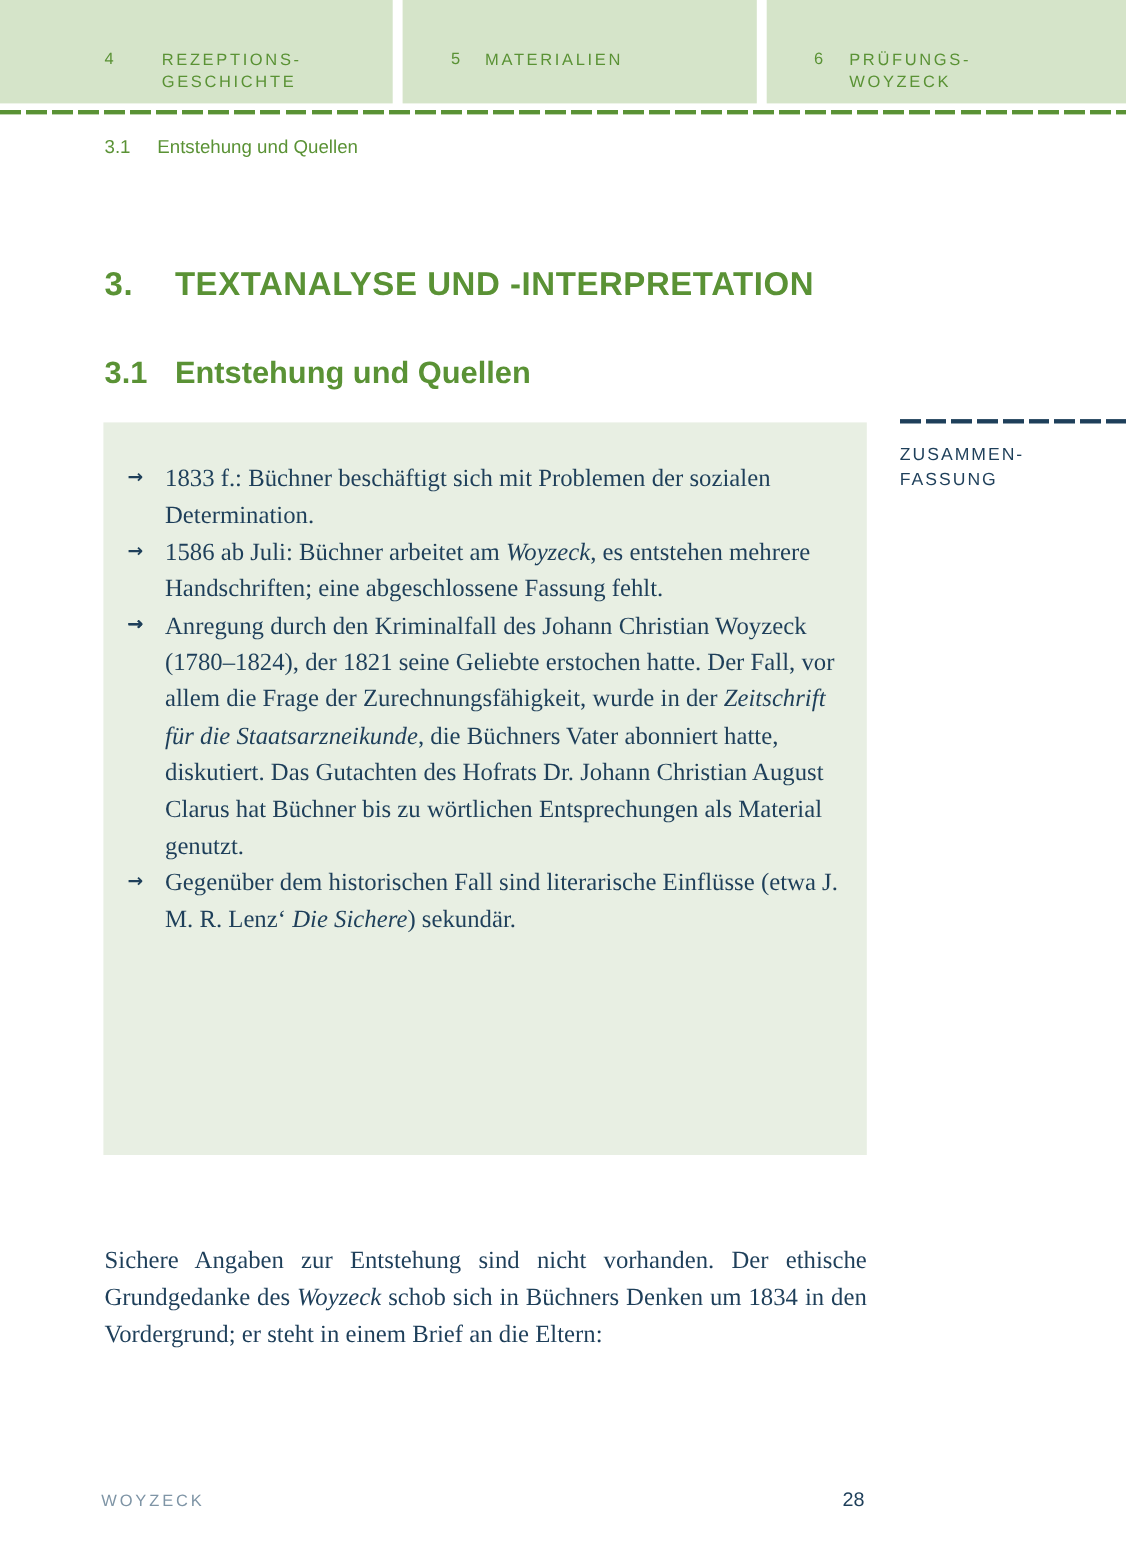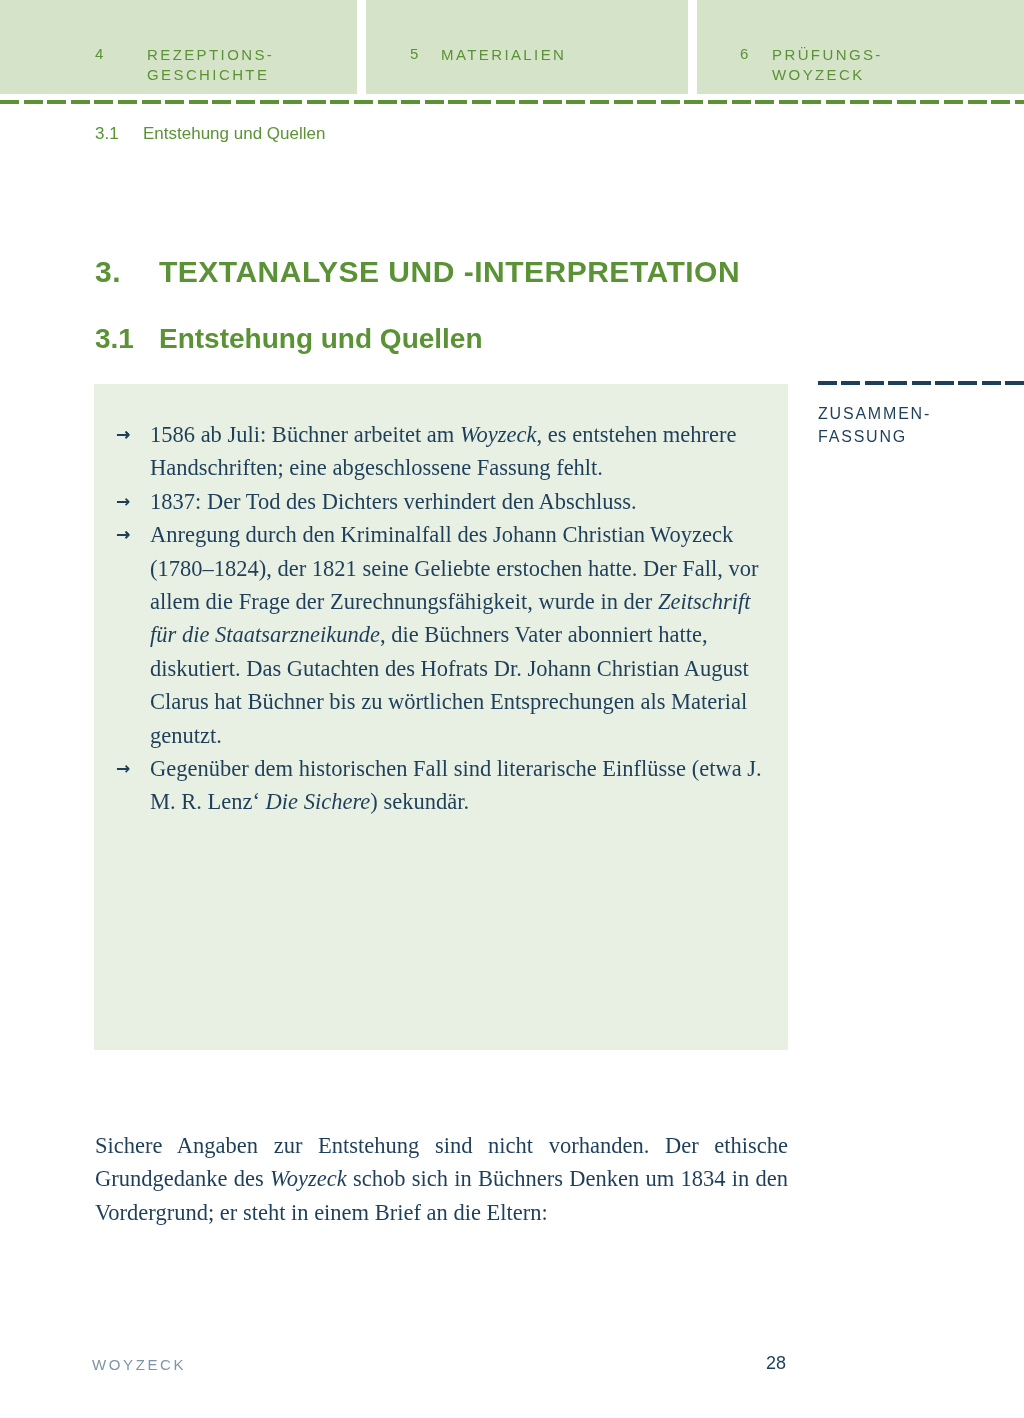--- a/index.html
+++ b/index.html
@@ -9,21 +9,21 @@
     .tab { position: absolute; top: 0; height: 94px; background: #d5e4c9; }
     .tab .num { position: absolute; top: 45px; font-family: "Liberation Sans", sans-serif; font-size: 15px; color: #5a9235; letter-spacing: 1px; }
     .tab .label { position: absolute; top: 45px; font-family: "Liberation Sans", sans-serif; font-size: 15px; line-height: 20px; color: #5a9235; letter-spacing: 2.4px; white-space: pre-line; }
 
     .top-dash { position: absolute; left: 0; top: 100px; width: 1024px; height: 4px;
       background: repeating-linear-gradient(to right, #5a9235 0 19px, transparent 19px 23.6px); }
 
     .running-head { position: absolute; left: 95px; top: 124px; font-family: "Liberation Sans", sans-serif; font-size: 17px; color: #5a9235; }
     .running-head .rh-num { display: inline-block; width: 48px; }
 
-    .h1 { position: absolute; left: 95px; top: 255px; font-family: "Liberation Sans", sans-serif; font-weight: bold; font-size: 30px; color: #5a9235; letter-spacing: 0.5px; }
+    .h1 { position: absolute; left: 95px; top: 242px; font-family: "Liberation Sans", sans-serif; font-weight: bold; font-size: 30px; color: #5a9235; letter-spacing: 0.5px; }
     .h1 .h-num { display: inline-block; width: 64px; }
     .h2 { position: absolute; left: 95px; top: 323px; font-family: "Liberation Sans", sans-serif; font-weight: bold; font-size: 28px; color: #5a9235; }
     .h2 .h-num { display: inline-block; width: 64px; }
 
     .side-dash { position: absolute; left: 818px; top: 381px; width: 206px; height: 4px;
       background: repeating-linear-gradient(to right, #1e3f5a 0 19px, transparent 19px 23.4px); }
     .side-label { position: absolute; left: 818px; top: 402px; font-family: "Liberation Sans", sans-serif; font-weight: normal; font-size: 16px; line-height: 23px; letter-spacing: 1.8px; color: #1e3f5a; white-space: pre-line; }
 
     .summary-box { position: absolute; left: 94px; top: 384px; width: 694px; height: 666px; background: #e8efe3; }
     .summary-list { list-style: none; margin: 0; padding: 0; position: absolute; left: 0; top: 34px; width: 694px; }
@@ -72,28 +72,28 @@
 </div>
 
 <div class="side-dash"></div>
 <div class="side-label">ZUSAMMEN-
 FASSUNG</div>
 
 <div class="summary-box">
   <ul class="summary-list">
     <li>
       <span class="arrow">→</span>
+      <span>1833 f.: Büchner beschäftigt sich mit Problemen der sozi­alen Determination.</span>
     </li>
     <li>
       <span class="arrow">→</span>
       <span>1586 ab Juli: Büchner arbeitet am </span><em>Woyzeck</em><span>, es entstehen mehrere Handschriften; eine abgeschlossene Fassung fehlt.</span>
     </li>
     <li>
       <span class="arrow">→</span>
-      <span>1837: Der Tod des Dichters verhindert den Abschluss.</span>
     </li>
     <li>
       <span class="arrow">→</span>
     </li>
     <li>
       <span class="arrow">→</span>
       <span>Anregung durch den Kriminalfall des Johann Christian Woyzeck (1780–1824), der 1821 seine Geliebte erstochen hatte. Der Fall, vor allem die Frage der Zurechnungsfä­higkeit, wurde in der </span><em>Zeitschrift für die Staatsarzneikunde</em><span>, die Büchners Vater abonniert hatte, diskutiert. Das Gut­achten des Hofrats Dr. Johann Christian August Clarus hat Büchner bis zu wörtlichen Entsprechungen als Material genutzt.</span>
     </li>
     <li>
       <span class="arrow">→</span>

